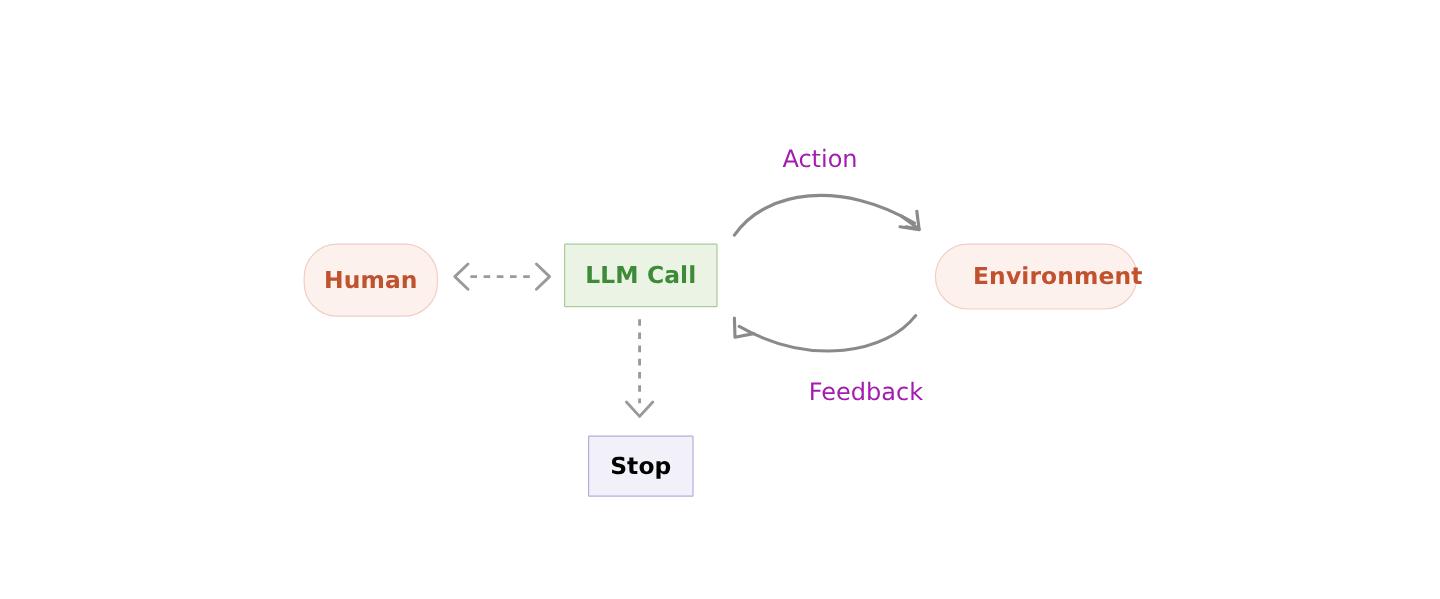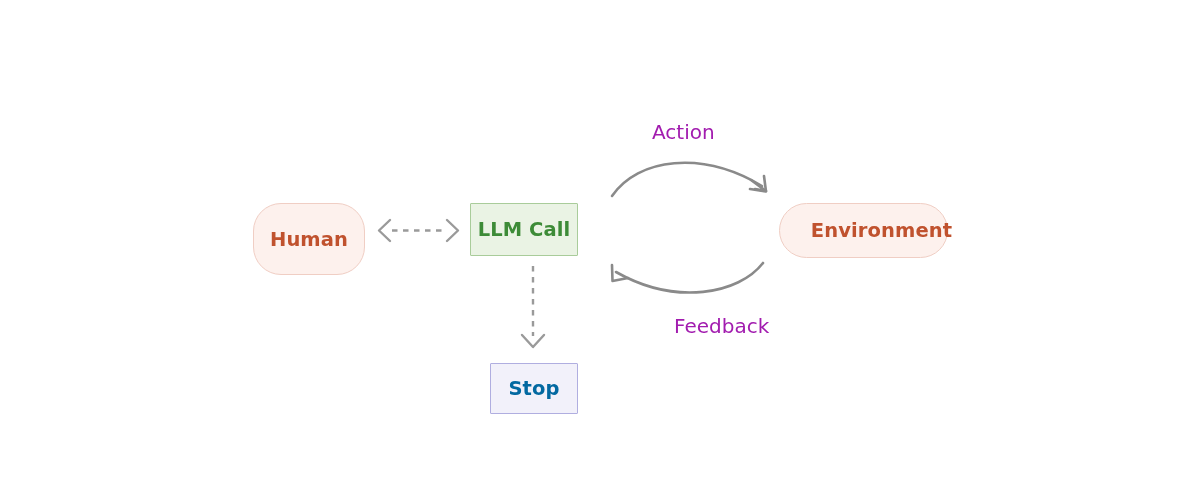--- a/index.html
+++ b/index.html
@@ -40,35 +40,35 @@
   .node-label {
     font-weight: bold;
     letter-spacing: 0.1px;
   }
 
   
   #node-human {
     left: 253px;
     top: 203px;
     width: 112px;
-    height: 72px;
+    height: 61px;
     background: #fdf1ed;
     border: 1.3px solid #f0cec4;
     border-radius: 28px;
   }
   #node-human .node-label {
     color: #c0522e;
     font-size: 19.5px;
   }
 
   
   #node-llm-call {
     left: 470px;
     top: 203px;
-    width: 108px;
+    width: 128px;
     height: 53px;
     background: #eaf3e4;
     border: 1.3px solid #a9cc9a;
     border-radius: 1px;
   }
   #node-llm-call .node-label {
     color: #3d8b37;
     font-size: 19.5px;
   }
 
@@ -92,21 +92,21 @@
   #node-stop {
     left: 490px;
     top: 363px;
     width: 88px;
     height: 51px;
     background: #f2f1fa;
     border: 1.3px solid #b0aee0;
     border-radius: 1px;
   }
   #node-stop .node-label {
-    color: #0369a1;
+    color: #000000;
     font-size: 19.5px;
     text-align: center;
   }
 
   
   .edge-label {
     position: absolute;
     color: #a21caf;
     font-size: 20px;
     font-weight: normal;

